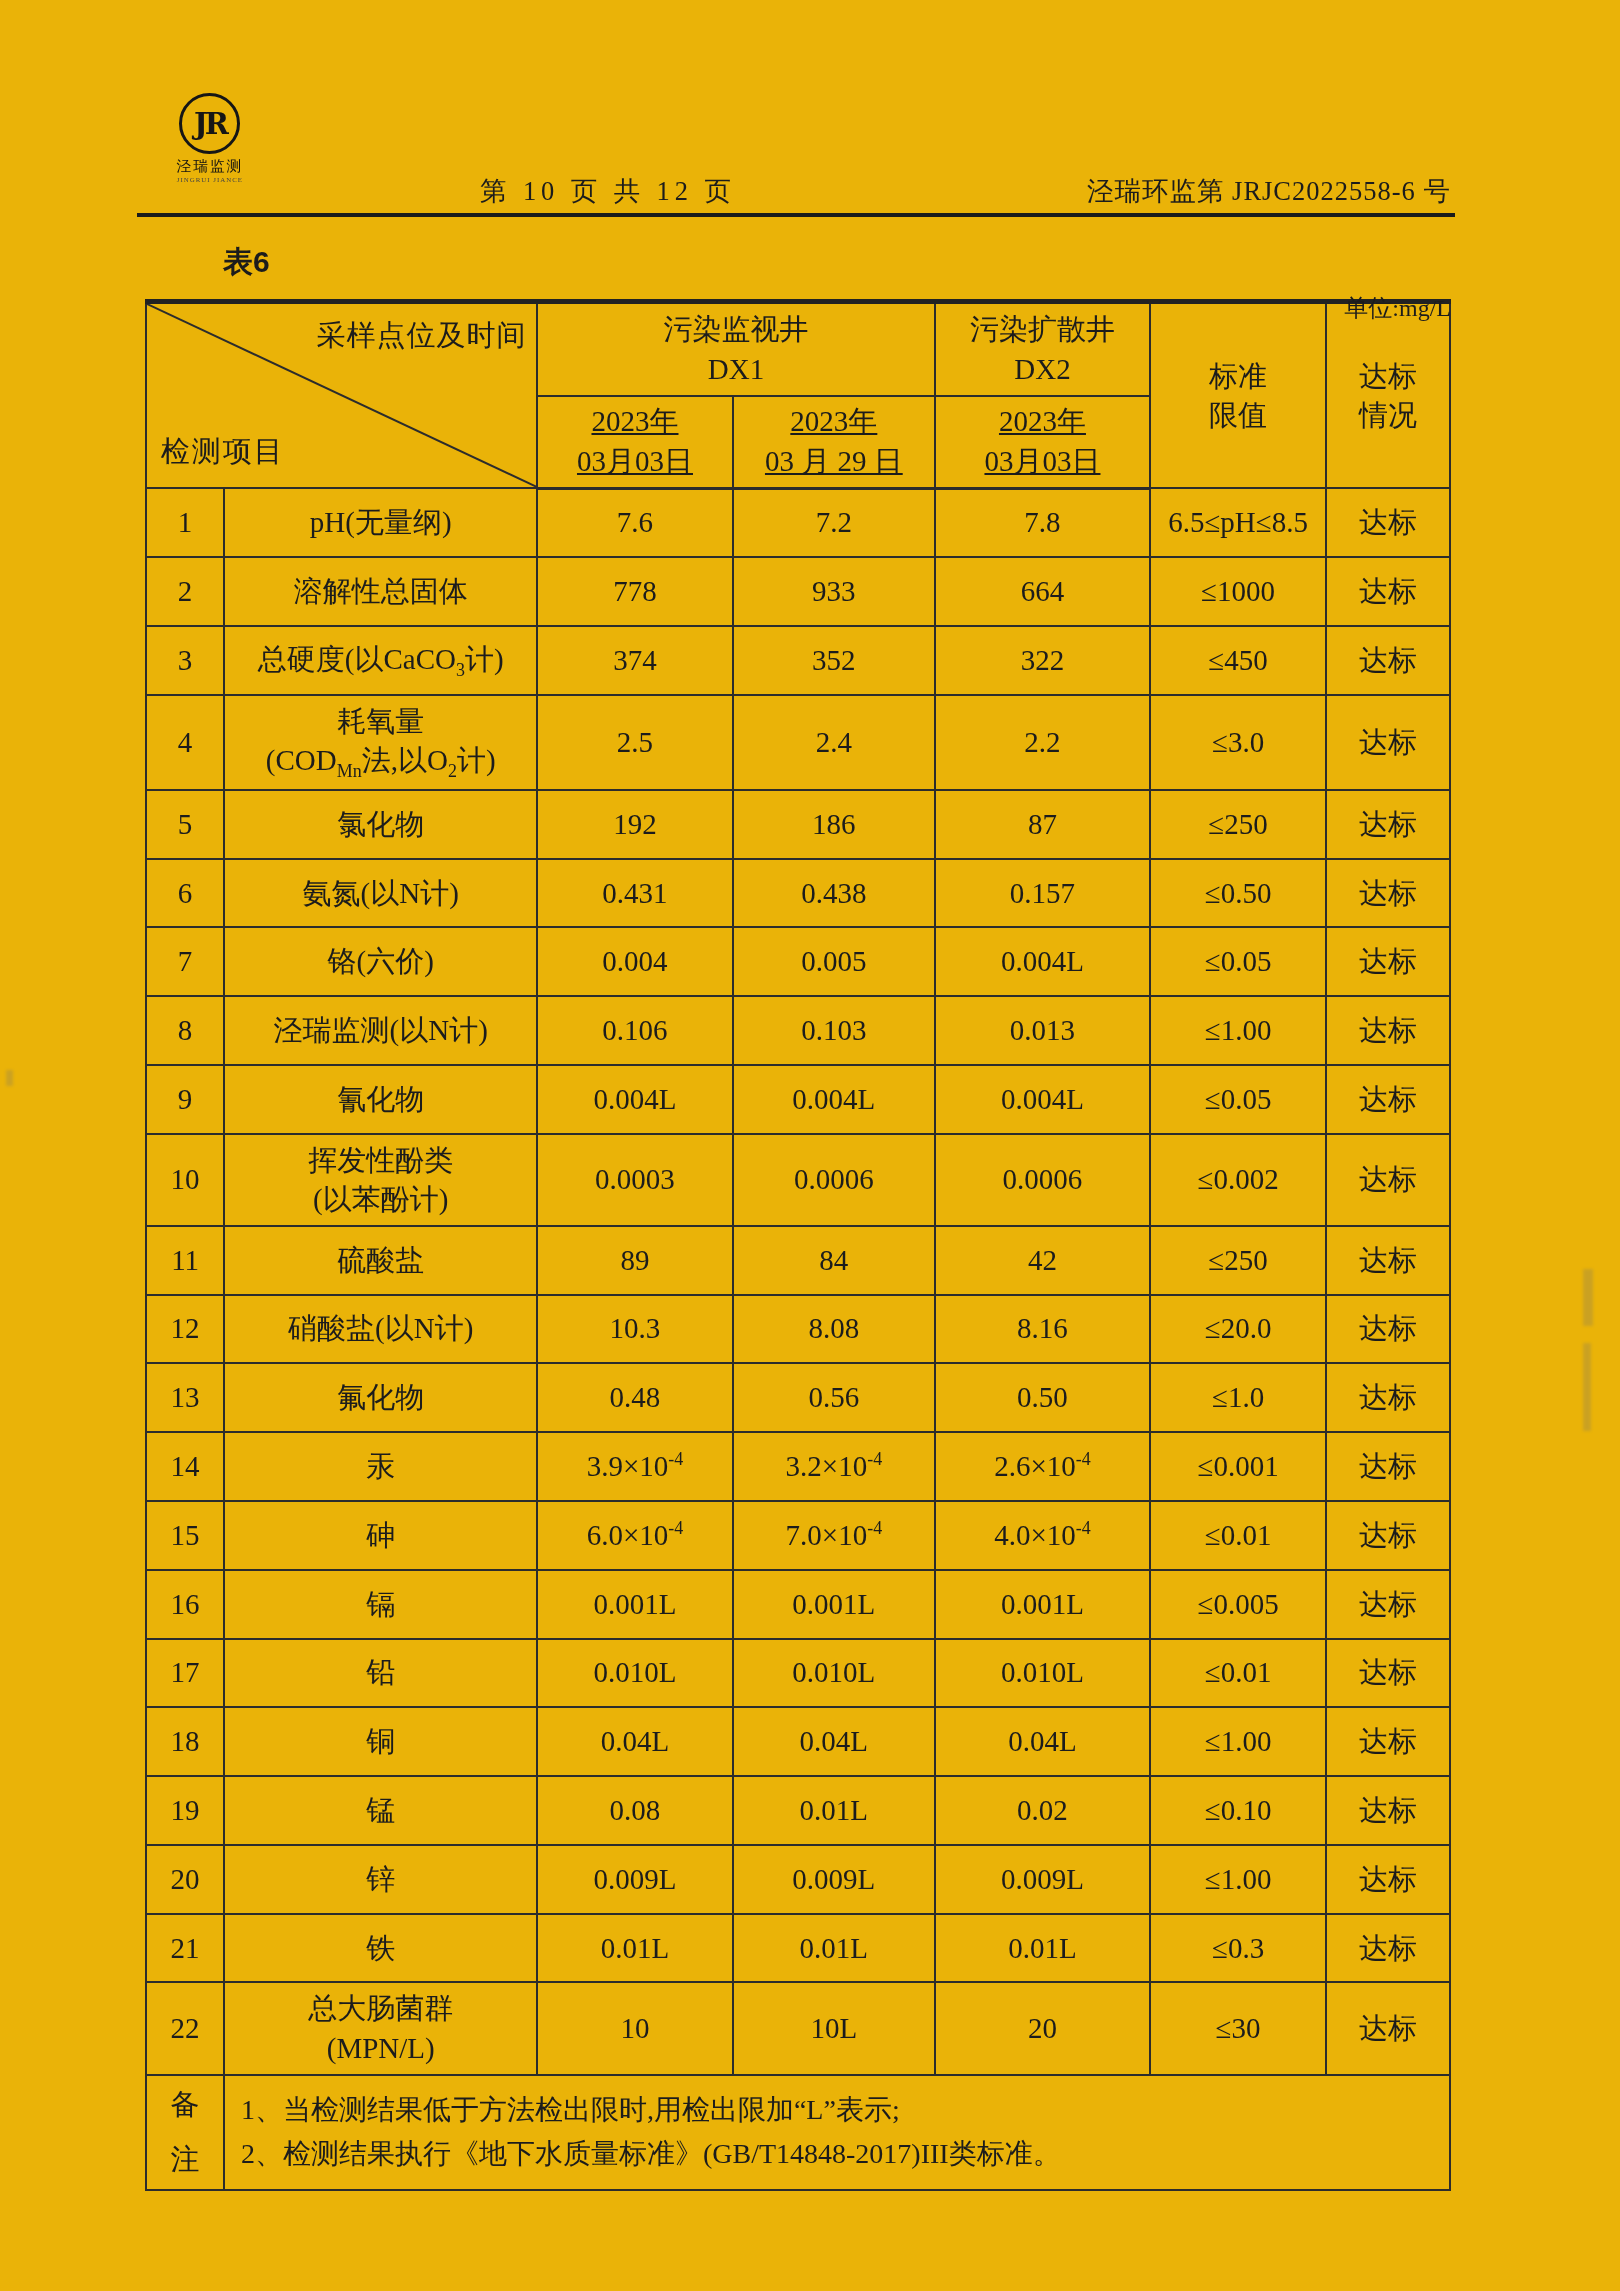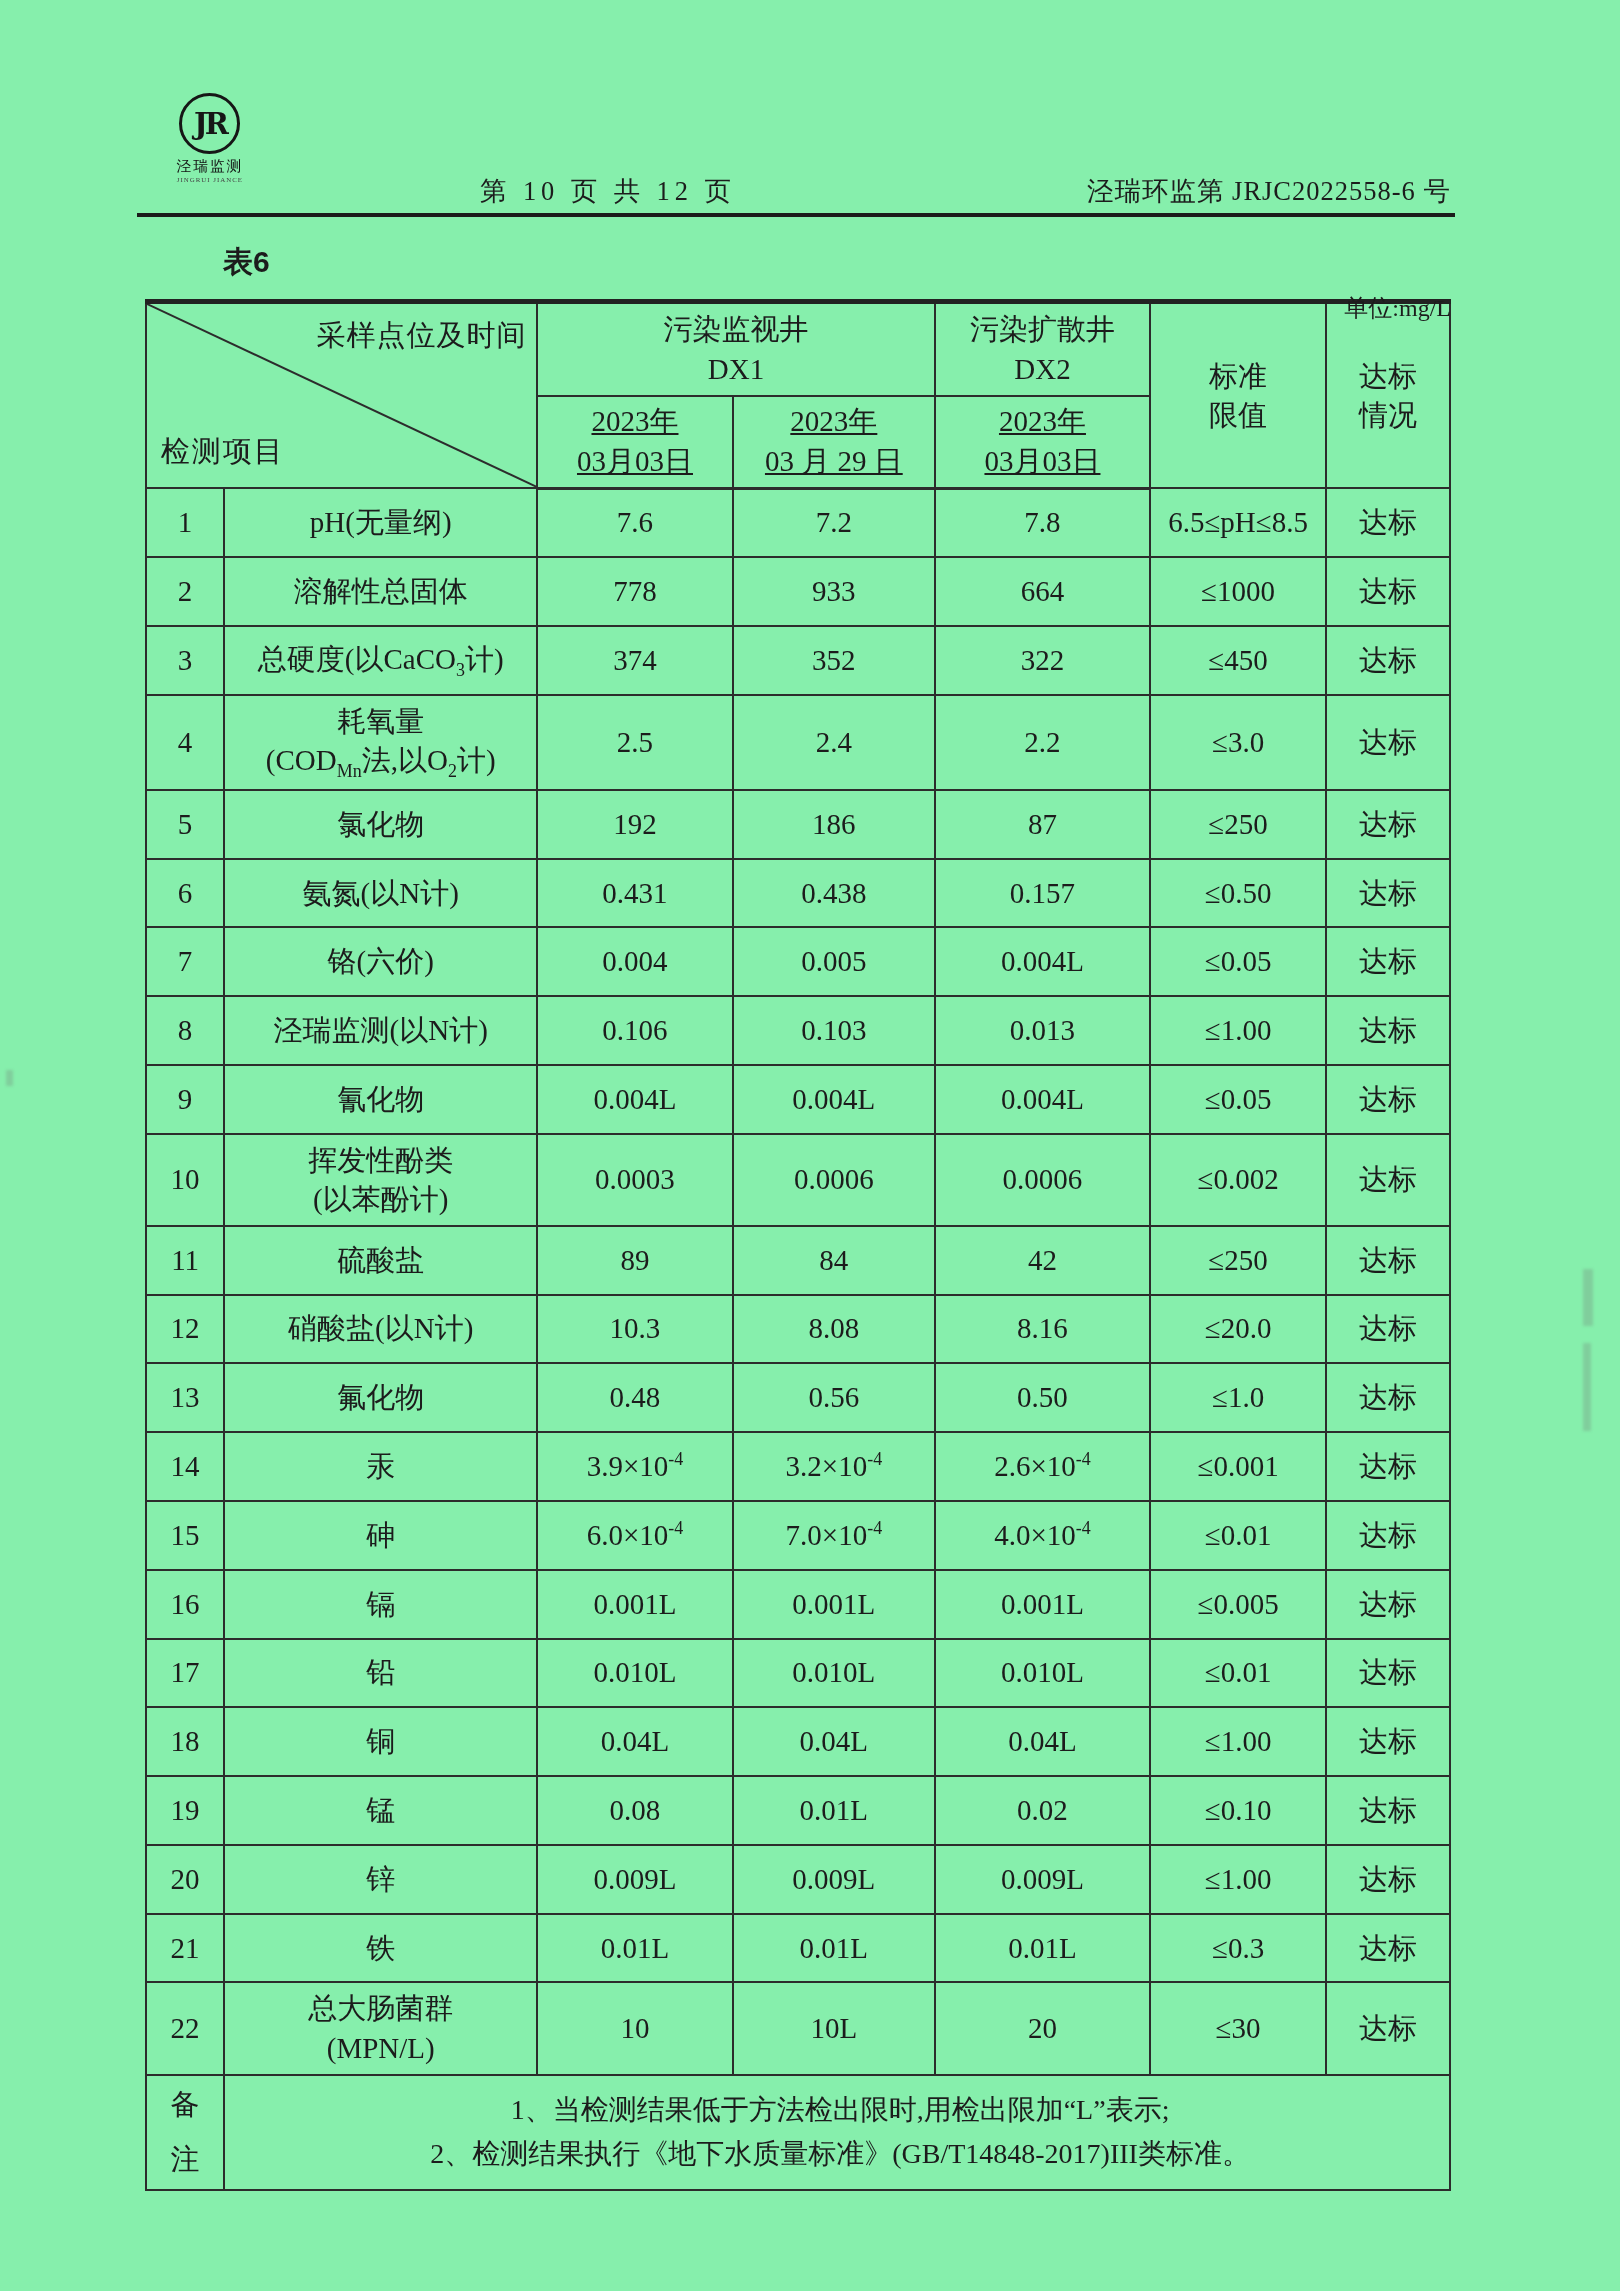--- a/index.html
+++ b/index.html
@@ -1,18 +1,18 @@
 <!DOCTYPE html>
 <html><head>
 <meta charset="utf-8">
 <style>
   html,body{margin:0;padding:0;background:#9a9a9a;}
   .page{
     width:1620px;height:2292px;margin:0 auto;position:relative;
-    background:#86efac;box-sizing:border-box;
+    background:#eab308;box-sizing:border-box;
     padding:93px 169px 12px 145px;
     color:#1c1c1c;
     font-family:"Liberation Serif","DejaVu Serif",serif;
     overflow:hidden;
   }
   
   .doc-header{position:relative;height:120px;}
   .logo{position:absolute;left:5.9px;top:0;width:118px;text-align:center;}
   .logo-circle{
     width:55px;height:55px;border:3.9px solid #161616;border-radius:50%;
@@ -56,21 +56,21 @@
   span.sub{font-size:0.62em;vertical-align:sub;}
   span.sup{font-size:0.62em;vertical-align:super;}
   
   th.diag-cell{position:relative;padding:0;}
   .diag-svg{position:absolute;left:0;top:0;width:100%;height:100%;display:block;}
   .diag-top{position:absolute;top:11.8px;right:9.8px;font-size:29px;letter-spacing:1px;}
   .diag-bottom{position:absolute;bottom:15.7px;left:13.7px;font-size:29px;letter-spacing:2px;}
   
   td.notes-label{padding:9.8px 0;}
   .notes-label-inner{display:flex;flex-direction:column;align-items:center;gap:15.7px;font-size:29px;}
-  td.notes-body{text-align:center;padding:11.8px 9.8px 11.8px 15.7px;margin-left:24px;}
+  td.notes-body{text-align:left;padding:11.8px 9.8px 11.8px 15.7px;margin-left:24px;}
   .note-line{font-size:28px;line-height:1.6;white-space:nowrap;}
   
   .artifact{position:absolute;background:#6f6f6f;opacity:.25;filter:blur(1.5px);}
   .artifact.a1{right:27.4px;top:1269px;width:9.8px;height:57px;}
   .artifact.a2{right:29px;top:1343px;width:7.8px;height:88px;}
   .artifact.a3{left:5.9px;top:1070px;width:6.9px;height:15.7px;}
 </style>
 </head>
 <body>
 

